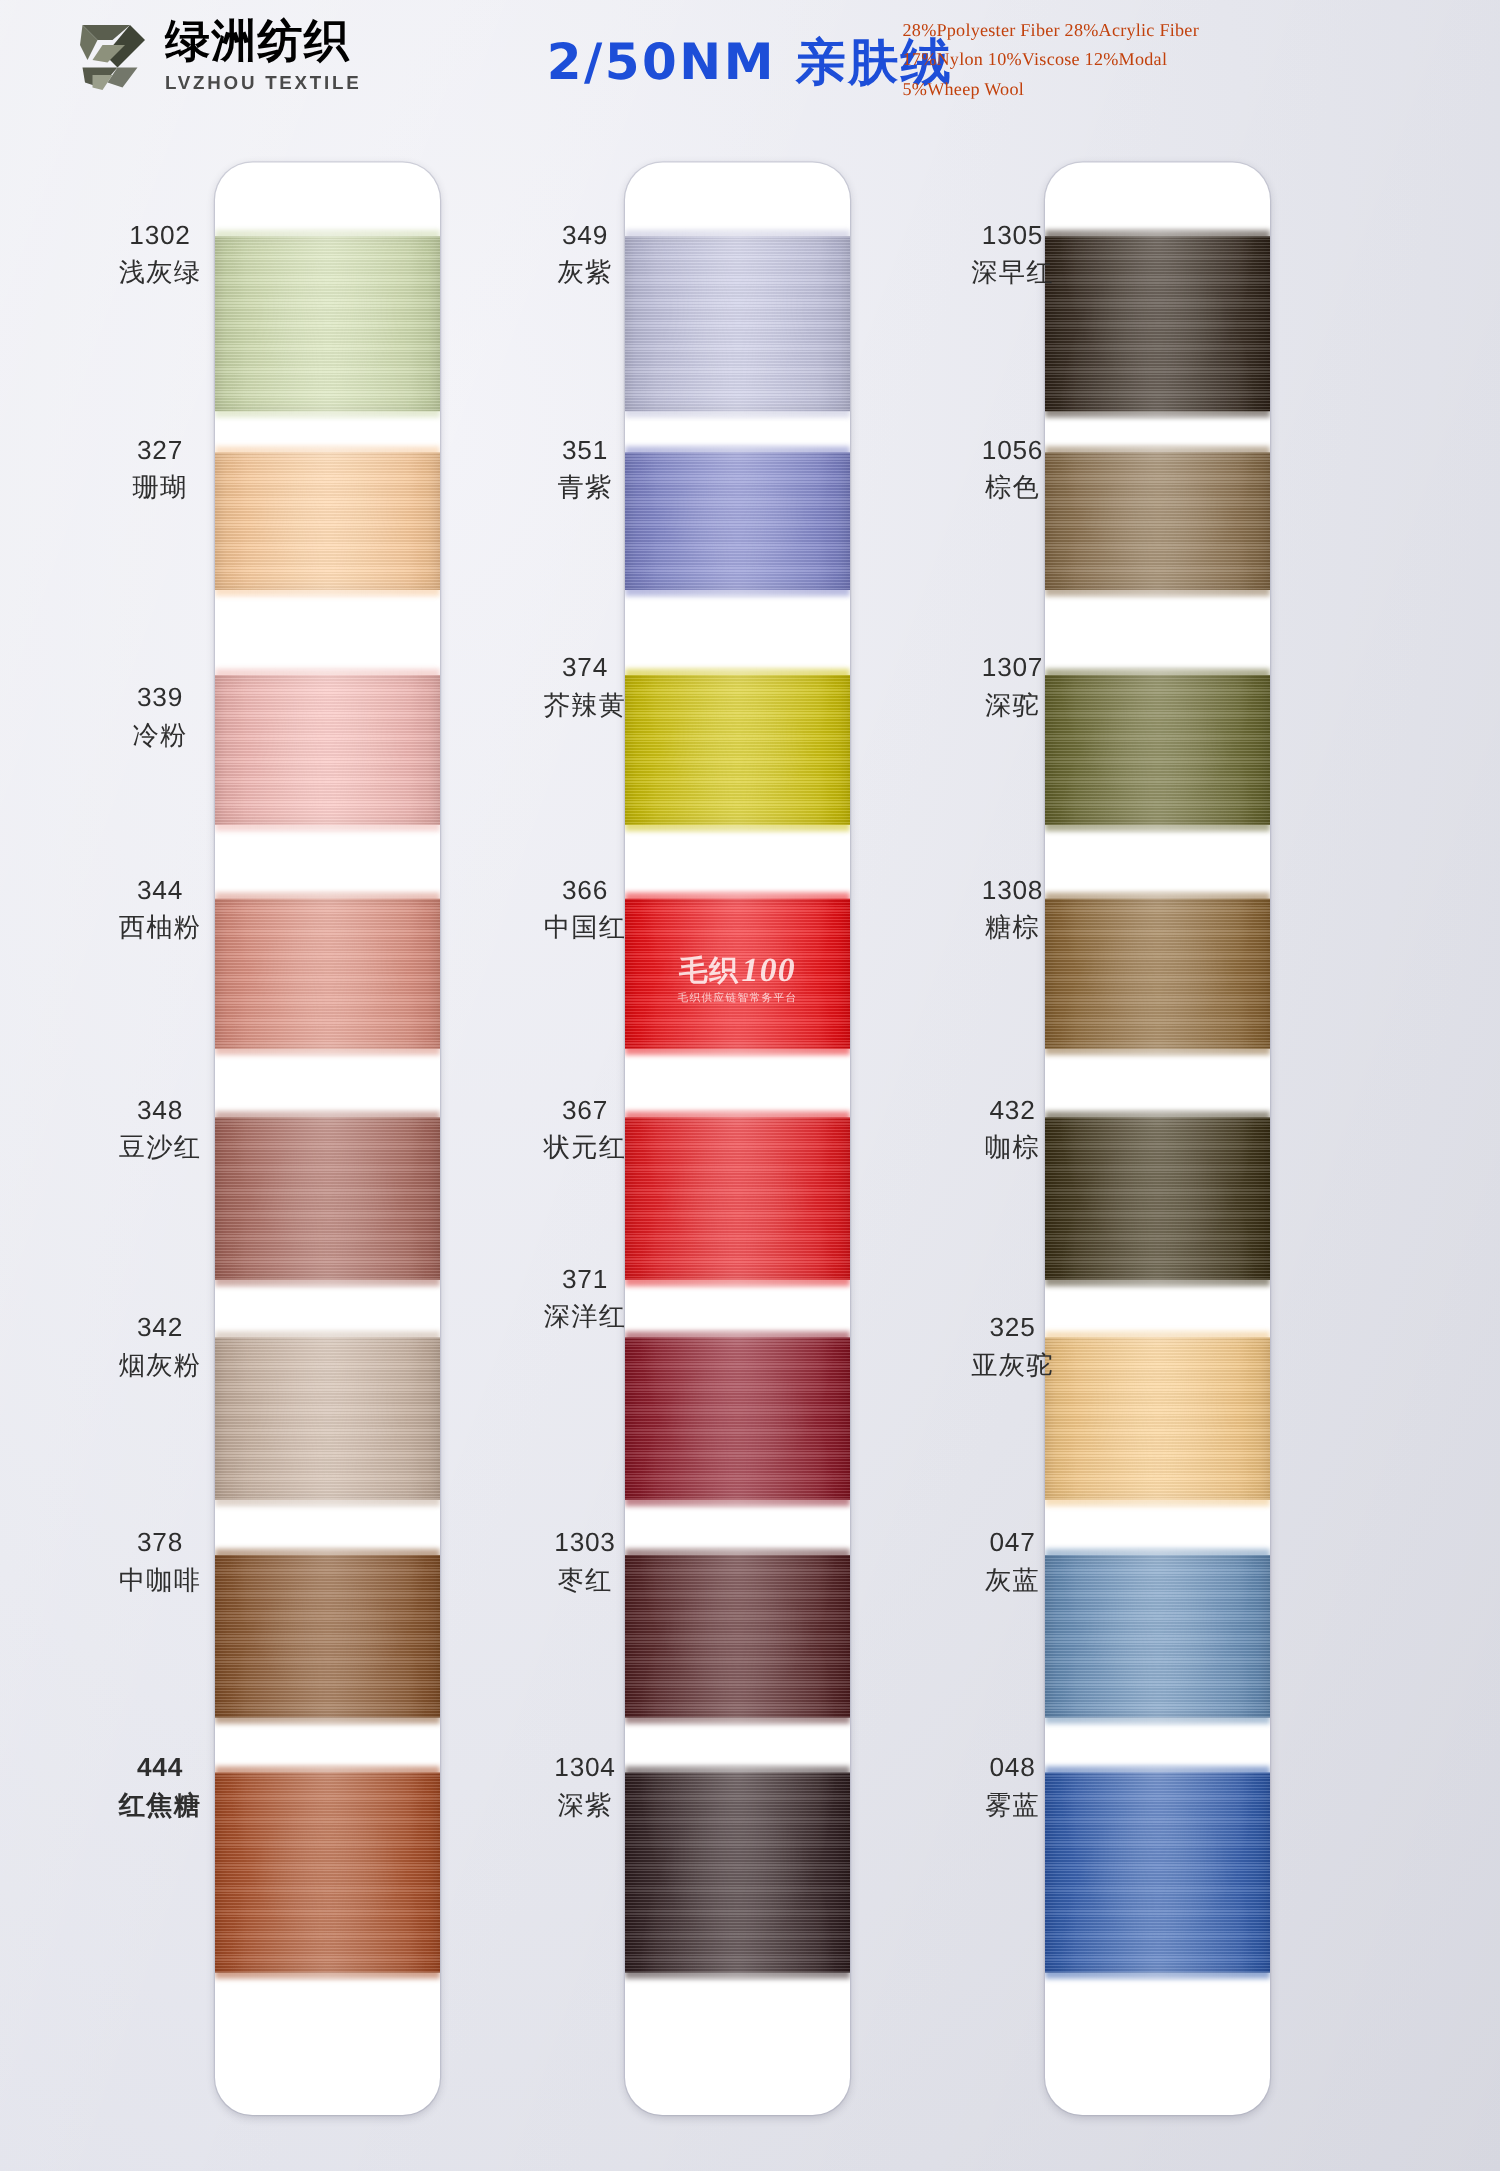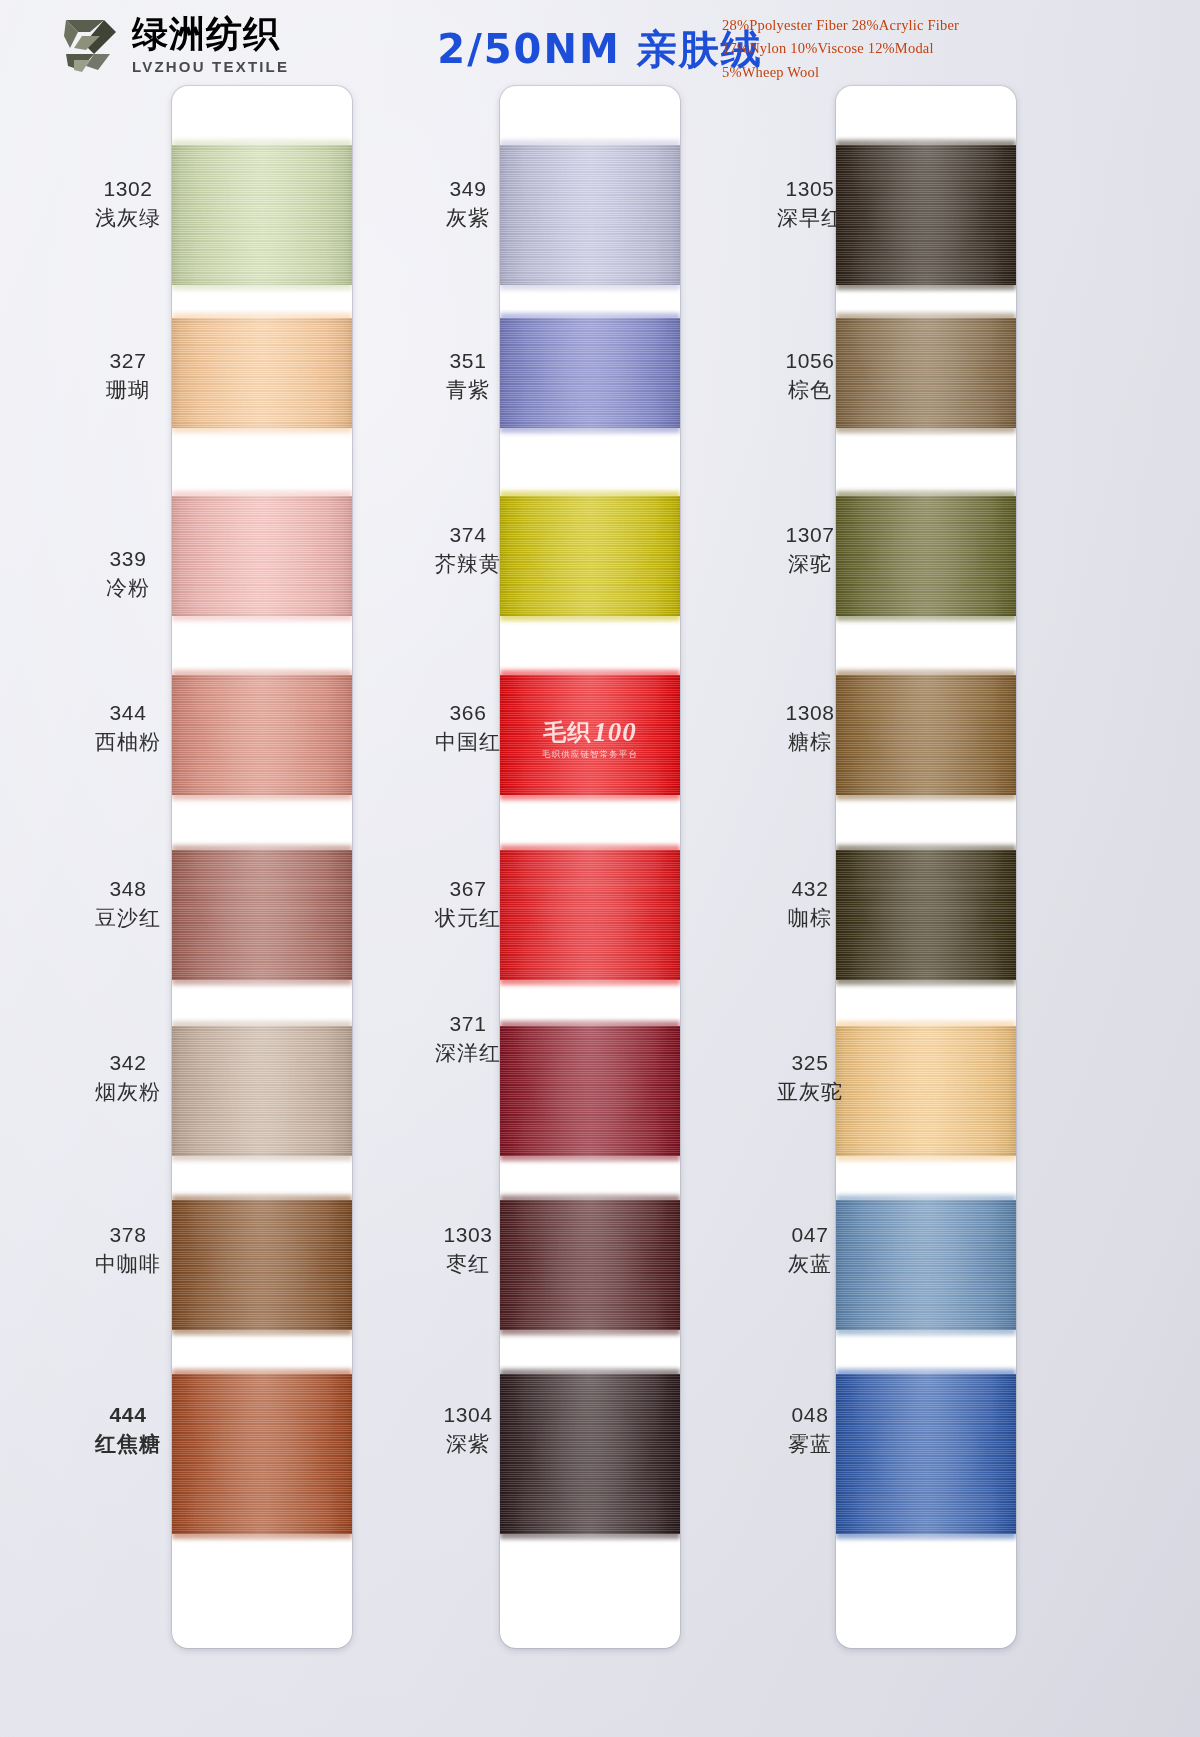--- a/index.html
+++ b/index.html
@@ -48,23 +48,24 @@
     font-size:14.5px;color:#c2410c;line-height:1.62;
     letter-spacing:.2px;
     font-family:Liberation Serif, serif;
   }
 
   
   .card{
     position:absolute;
     width:180px;
     background:#ffffff;
-    border-radius:16px;
+    border-radius:30px;
     box-shadow:0 2px 7px rgba(60,60,80,.22), 0 0 0 1px rgba(190,192,205,.55);
     overflow:hidden;
+    margin-top:44px;
   }
   .card-inner{position:relative;width:100%;height:100%;}
   .swatch{
     position:absolute;left:0;width:180px;
     box-shadow:inset 0 0 10px rgba(0,0,0,.10);
   }
   
   .swatch:before{
     content:"";position:absolute;inset:0;
     background:repeating-linear-gradient(

